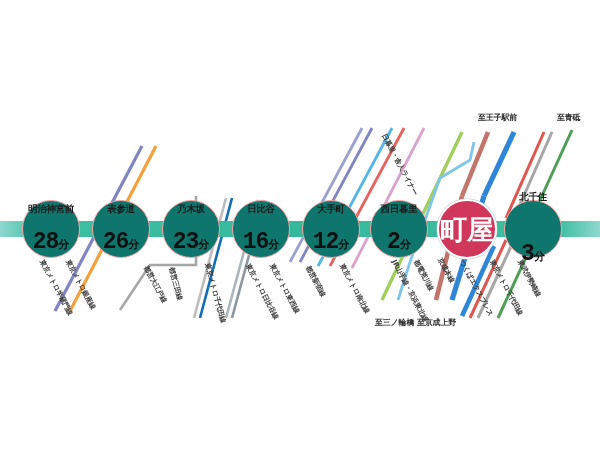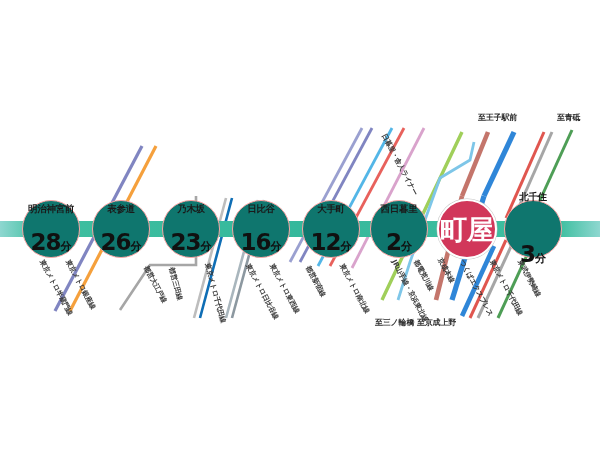--- a/index.html
+++ b/index.html
@@ -35,20 +35,21 @@
     letter-spacing:-0.3px;
     line-height:1;
     white-space:nowrap;
     font-weight:700;
   }
   .station .s-time{
     line-height:1;
     margin-top:18px;
     white-space:nowrap;
     color:#101010;
+    font-family:Liberation Mono, monospace;
   }
   .station .s-num{
     font-size:23px;
     font-weight:700;
     letter-spacing:-1px;
   }
   .station .s-unit{
     font-size:11px;
     font-weight:700;
     margin-left:0px;

